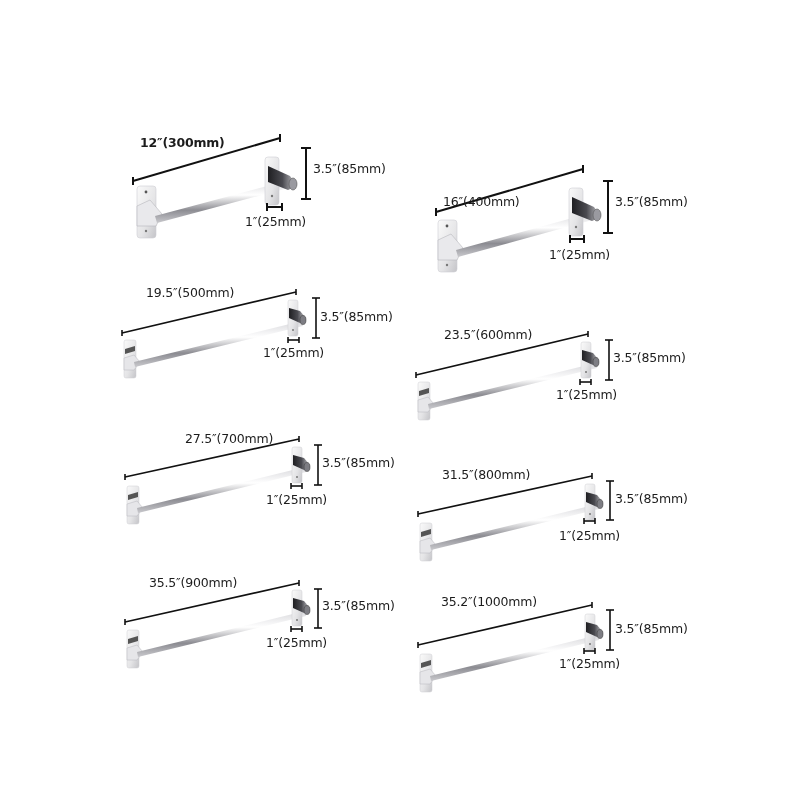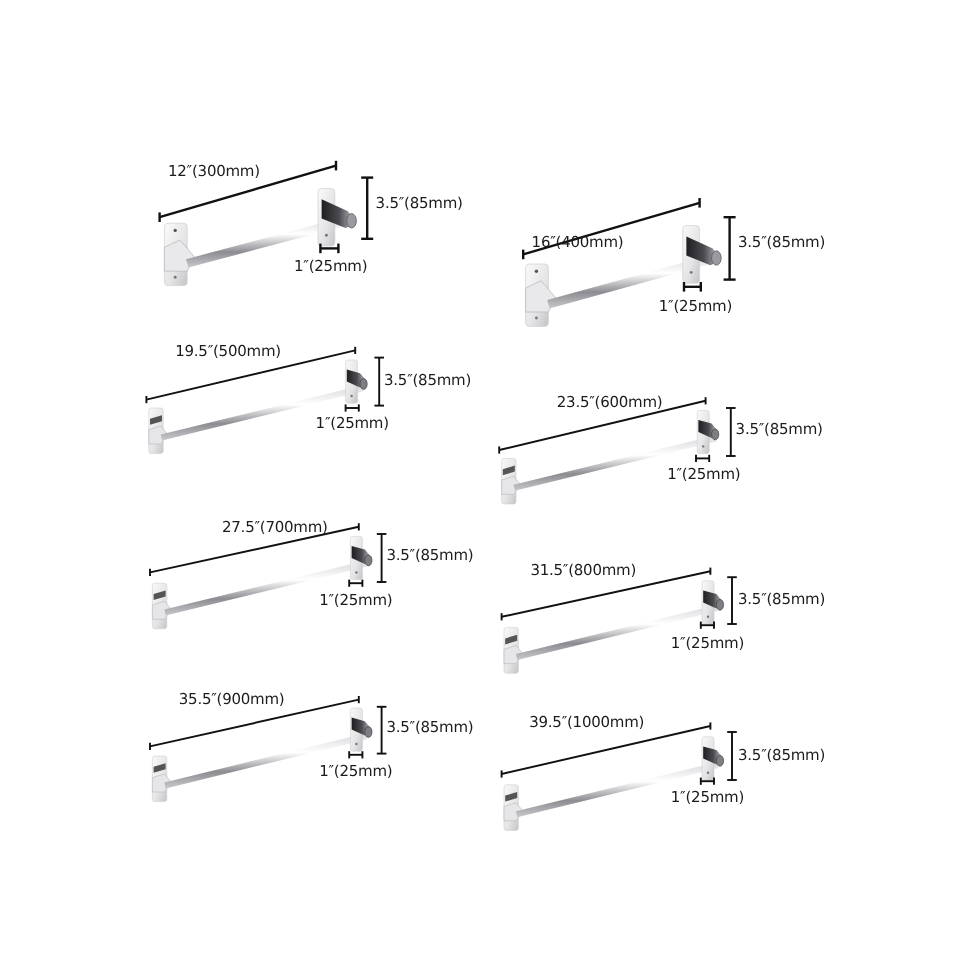--- a/index.html
+++ b/index.html
@@ -218,45 +218,45 @@
       <circle cx="590" cy="644" r="1" fill="#777"></circle>
       <line x1="610" y1="610" x2="610" y2="650" stroke="#111" stroke-width="1.6"></line>
       <line x1="606" y1="610" x2="614" y2="610" stroke="#111" stroke-width="1.6"></line>
       <line x1="606" y1="650" x2="614" y2="650" stroke="#111" stroke-width="1.6"></line>
       <line x1="584" y1="651" x2="595" y2="651" stroke="#111" stroke-width="1.6"></line>
       <line x1="584" y1="648" x2="584" y2="654" stroke="#111" stroke-width="1.6"></line>
       <line x1="595" y1="648" x2="595" y2="654" stroke="#111" stroke-width="1.6"></line>
     </g>
   </svg>
 
-  <span class="label" style="left:140px; top:137px;">12″(300mm)</span>
+  <span class="label" style="left:140px; top:137px;font-weight:bold;">12″(300mm)</span>
   <span class="label" style="left:313px; top:163px;">3.5″(85mm)</span>
   <span class="label" style="left:245px; top:216px;">1″(25mm)</span>
 
   <span class="label" style="left:443px; top:168px;margin-top:28px;">16″(400mm)</span>
   <span class="label" style="left:615px; top:196px;">3.5″(85mm)</span>
   <span class="label" style="left:549px; top:249px;">1″(25mm)</span>
 
   <span class="label" style="left:146px; top:287px;">19.5″(500mm)</span>
   <span class="label" style="left:320px; top:311px;">3.5″(85mm)</span>
   <span class="label" style="left:263px; top:347px;">1″(25mm)</span>
 
-  <span class="label" style="left:464px; top:329px;">23.5″(600mm)</span>
+  <span class="label" style="left:444px; top:329px;">23.5″(600mm)</span>
   <span class="label" style="left:613px; top:352px;">3.5″(85mm)</span>
   <span class="label" style="left:556px; top:389px;">1″(25mm)</span>
 
   <span class="label" style="left:149px; top:433px;margin-left:36px;">27.5″(700mm)</span>
   <span class="label" style="left:322px; top:457px;">3.5″(85mm)</span>
   <span class="label" style="left:266px; top:494px;">1″(25mm)</span>
 
   <span class="label" style="left:442px; top:469px;text-align:center;">31.5″(800mm)</span>
   <span class="label" style="left:615px; top:493px;">3.5″(85mm)</span>
   <span class="label" style="left:559px; top:530px;">1″(25mm)</span>
 
   <span class="label" style="left:149px; top:577px;">35.5″(900mm)</span>
   <span class="label" style="left:322px; top:600px;">3.5″(85mm)</span>
   <span class="label" style="left:266px; top:637px;">1″(25mm)</span>
 
-  <span class="label" style="left:441px; top:596px;">39.5″(1000mm)</span>
+  <span class="label" style="left:441px; top:596px;">35.2″(1000mm)</span>
   <span class="label" style="left:615px; top:623px;">3.5″(85mm)</span>
   <span class="label" style="left:559px; top:658px;">1″(25mm)</span>
 
 </div>
 
 </body></html>

